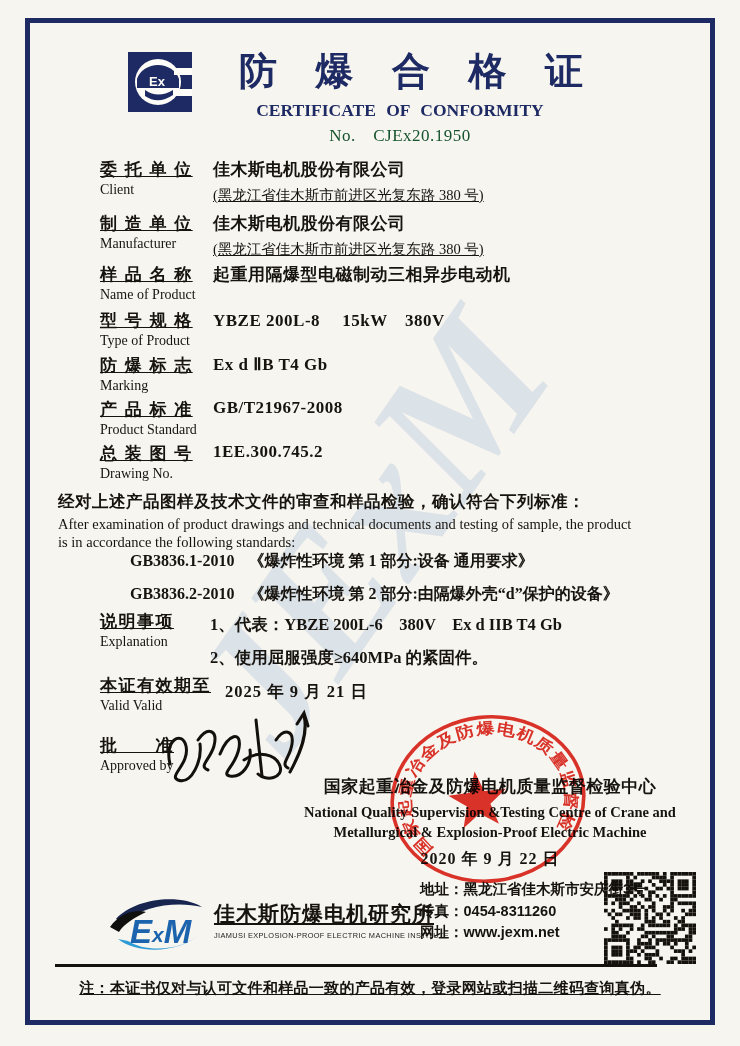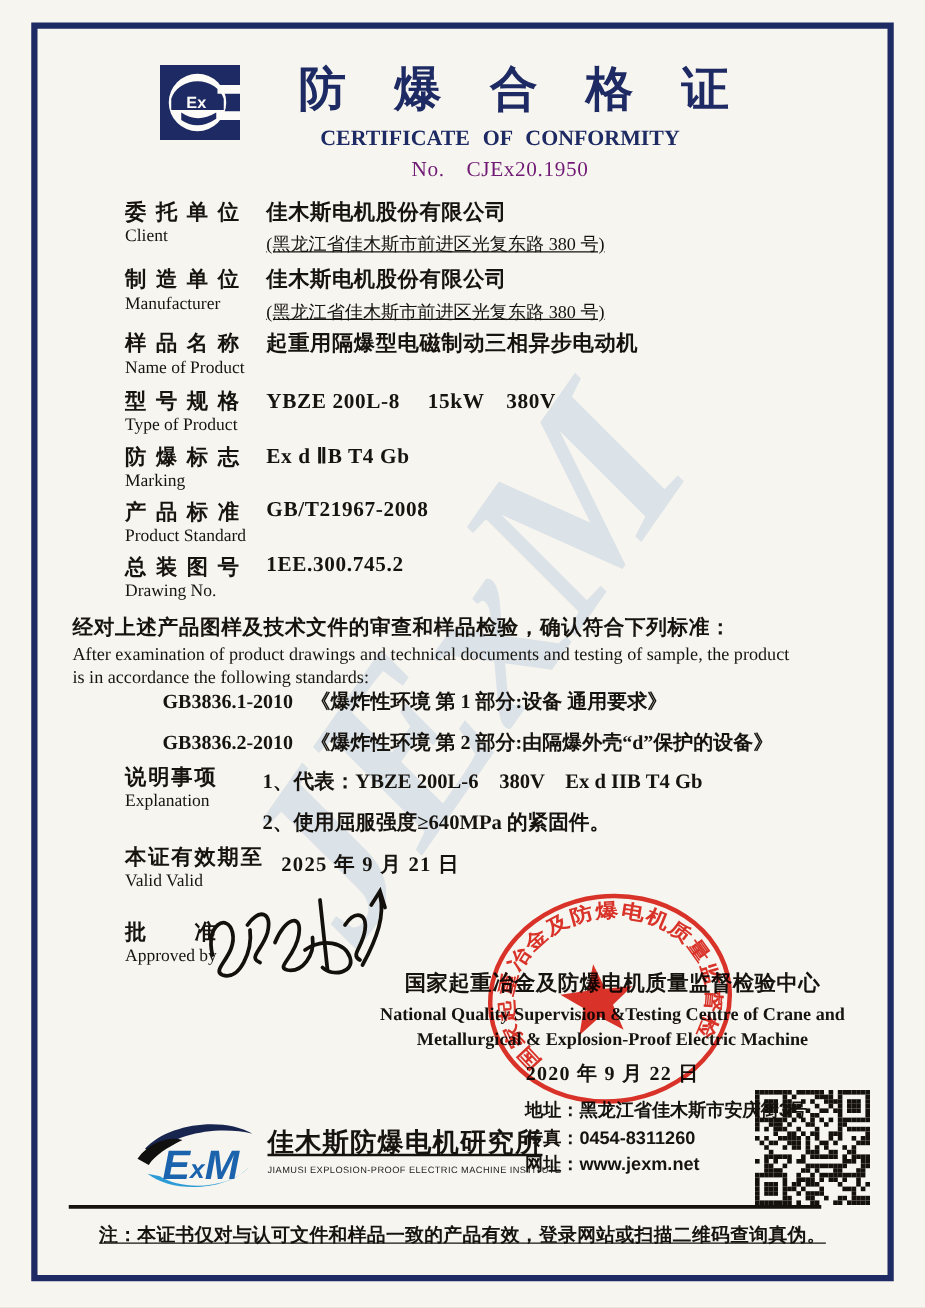--- a/index.html
+++ b/index.html
@@ -9,25 +9,25 @@
   .abs{position:absolute;z-index:2;}
   
   .watermark{position:absolute;left:40px;top:210px;width:660px;height:640px;display:flex;align-items:center;justify-content:center;
              transform:rotate(-55deg);font:bold italic 185px "Liberation Serif",serif;color:rgba(125,158,208,.22);
              z-index:1;pointer-events:none;white-space:nowrap;}
   
   .title{left:208px;top:46px;width:420px;text-align:center;font:bold 38px "Liberation Sans",sans-serif;
          letter-spacing:14px;color:#1d2a63;white-space:nowrap;}
   .subtitle{left:190px;top:100px;width:420px;text-align:center;font:bold 17.5px "Liberation Serif",serif;
             word-spacing:6px;color:#1d2a63;}
-  .certno{left:190px;top:124px;width:420px;text-align:center;font:17px "Liberation Serif",serif;color:#701a75;letter-spacing:.5px;}
+  .certno{left:190px;top:124px;width:420px;text-align:center;font:17px "Liberation Serif",serif;color:#14532d;letter-spacing:.5px;}
   
   .frow{position:absolute;left:100px;width:575px;display:flex;z-index:2;}
   .flabel{width:113px;flex:none;}
-  .lzh{font:bold 17px "Liberation Sans","DejaVu Sans",sans-serif;letter-spacing:1.5px;white-space:nowrap;}
+  .lzh{font:bold 17px "Liberation Sans","DejaVu Sans",sans-serif;letter-spacing:1.5px;white-space:nowrap;text-decoration:underline;}
   .len{font:14px "Liberation Serif",serif;margin-top:1px;white-space:nowrap;}
   .fvalue .v{font:bold 17px "Liberation Serif",serif;letter-spacing:.5px;}
   .fvalue .s{font:14.5px "Liberation Serif",serif;margin-top:5px;text-decoration:underline;}
   .fvalue .s:empty{display:none;}
   
   .statement{left:58px;top:491px;width:628px;}
   .st-zh{font:bold 16.5px "Liberation Sans","DejaVu Sans",sans-serif;letter-spacing:.5px;}
   .st-en{font:14.5px "Liberation Serif",serif;line-height:17.5px;margin-top:3px;}
   .std{position:absolute;left:130px;font:600 16px "Liberation Serif",serif;z-index:2;white-space:nowrap;}
   .std .code{margin-right:14px;}

